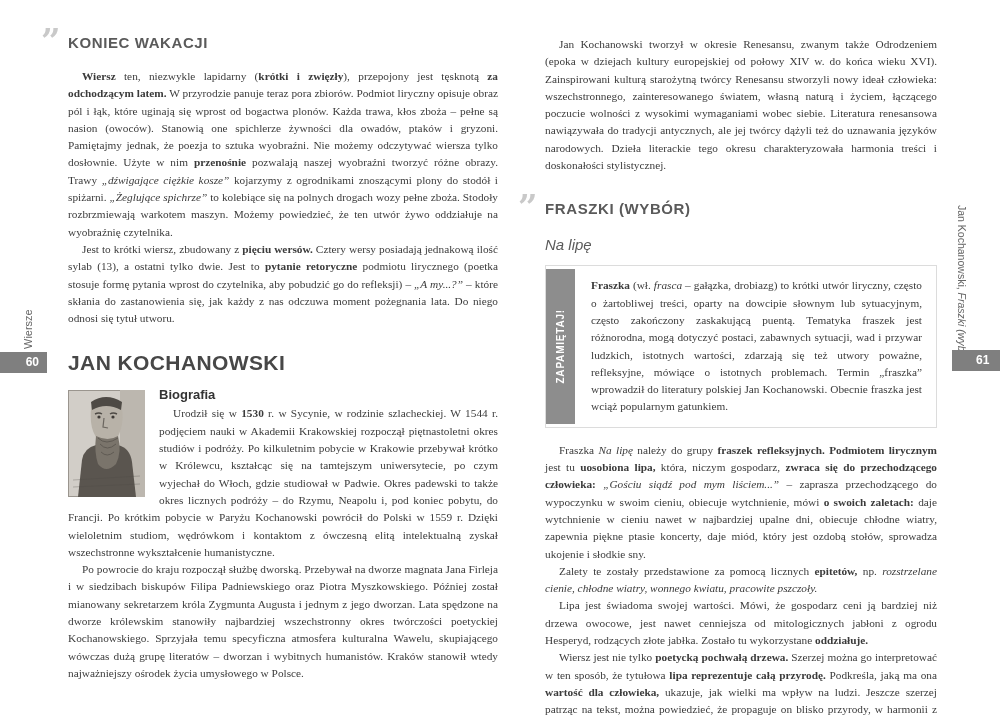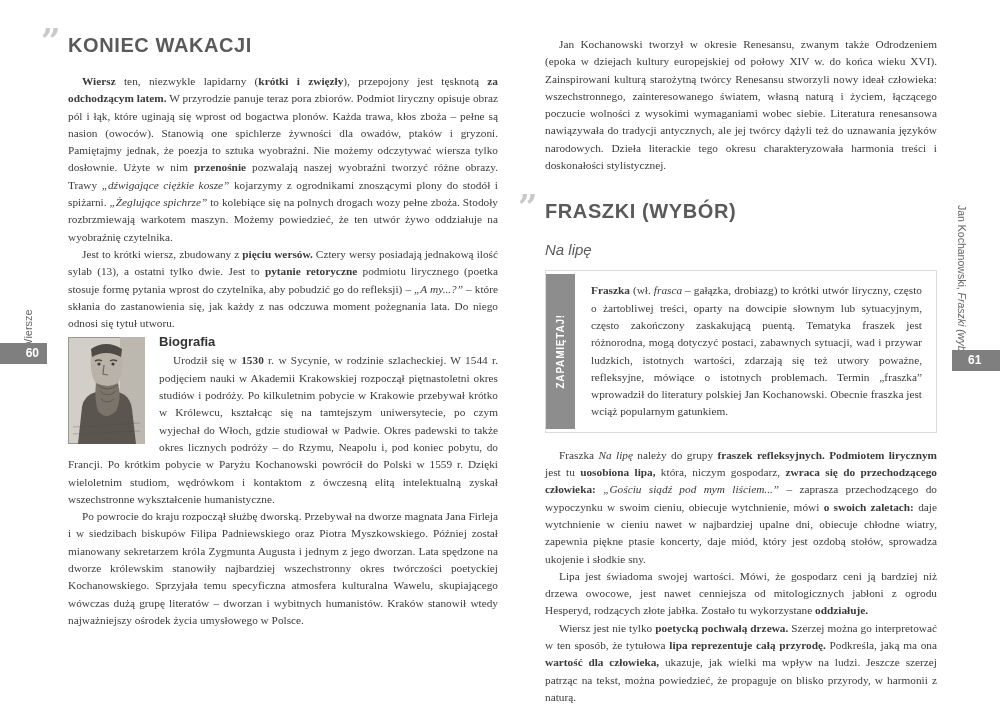--- a/index.html
+++ b/index.html
@@ -7,21 +7,21 @@
           font-family:"Liberation Sans","DejaVu Sans",sans-serif;color:#3b3b3b;}
   
   .page-left{position:absolute;left:68px;top:34px;width:430px;}
   .page-right{position:absolute;left:545px;top:36px;width:392px;}
   
   .author-heading{font-size:21px;font-weight:700;color:#474747;letter-spacing:.4px;margin:6px 0 24px 0;}
   .person-heading{font-size:21px;font-weight:700;color:#474747;letter-spacing:.4px;margin:24px 0 12px 0;}
   .section-head{position:relative;margin:0 0 16px 0;}
   .section-head .quote-glyph{position:absolute;left:-27px;top:-10px;font-size:34px;line-height:1;
        color:#c9c9c9;font-weight:700;font-family:"DejaVu Serif",serif;}
-  .section-title{font-size:20px;font-weight:700;color:#5a5a5a;letter-spacing:.6px;}
+  .section-title{font-size:15px;font-weight:700;color:#5a5a5a;letter-spacing:.6px;}
   .subtitle{font-size:15px;font-style:italic;color:#5a5a5a;margin:18px 0 10px 0;}
   .bio-heading{font-size:13px;font-weight:700;color:#333;margin:2px 0 3px 2px;}
   
   .body-p{margin:0;font-size:11.3px;line-height:17.3px;text-align:justify;text-indent:14px;color:#3b3b3b;font-family:Liberation Serif, serif;}
   .body-p + .body-p{margin-top:0;}
   
   .portrait{float:left;width:77px;height:107px;margin:3px 14px 4px 0;}
   
   .membox{position:relative;border:1px solid #dcdcdc;margin:12px 0 14px 0;padding:11px 14px 11px 45px;}
   .membox .tab{position:absolute;left:0;top:3px;bottom:3px;width:29px;background:#8d8d8d;
@@ -30,22 +30,22 @@
        font-size:10px;letter-spacing:.8px;white-space:nowrap;}
   .membox .body-p{text-indent:0;}
   
   .vlabel-left{position:absolute;left:22px;top:293px;height:56px;writing-mode:vertical-rl;
        transform:rotate(180deg);font-size:11px;color:#666;white-space:nowrap;}
   .vlabel-right{position:absolute;left:956px;top:205px;writing-mode:vertical-rl;
        font-size:10.5px;color:#666;white-space:nowrap;}
   .vlabel-right .it{font-style:italic;}
   .pagenum{position:absolute;height:21px;background:#7f7f7f;color:#fff;font-weight:700;
        font-size:12px;line-height:21px;}
-  .pagenum-left{left:0;top:343px;width:47px;text-align:right;padding-right:8px;box-sizing:border-box;}
-  .pagenum-right{left:952px;top:350px;width:48px;text-align:left;padding-left:16px;box-sizing:border-box;}
+  .pagenum-left{left:0;top:352px;width:47px;text-align:right;padding-right:8px;box-sizing:border-box;}
+  .pagenum-right{left:952px;top:350px;width:48px;text-align:left;padding-left:24px;box-sizing:border-box;}
   .clear{clear:both;}
 </style>
 </head>
 <body>
 
 <div id="spread">
 
   <div class="vlabel-left">Wiersze</div>
   <div class="pagenum pagenum-left">60</div>
 
@@ -55,20 +55,21 @@
   <div class="page-left">
 
     <div class="section-head">
       <span class="quote-glyph">”</span>
       <span class="section-title">KONIEC WAKACJI</span>
     </div>
 
     <p class="body-p"><span style="font-weight: 700;">Wiersz</span> ten, niezwykle lapidarny (<span style="font-weight: 700;">krótki i zwięzły</span>), przepojony jest tęsknotą <span style="font-weight: 700;">za odchodzącym latem.</span> W przyrodzie panuje teraz pora zbiorów. Podmiot liryczny opisuje obraz pól i łąk, które uginają się wprost od bogactwa plonów. Każda trawa, kłos zboża – pełne są nasion (owoców). Stanowią one spichlerze żywności dla owadów, ptaków i gryzoni. Pamiętajmy jednak, że poezja to sztuka wyobraźni. Nie możemy odczytywać wiersza tylko dosłownie. Użyte w nim <span style="font-weight: 700;">przenośnie</span> pozwalają naszej wyobraźni tworzyć różne obrazy. Trawy <span style="font-style: italic;">„dźwigające ciężkie kosze”</span> kojarzymy z ogrodnikami znoszącymi plony do stodół i spiżarni. <span style="font-style: italic;">„Żeglujące spichrze”</span> to kolebiące się na polnych drogach wozy pełne zboża. Stodoły rozbrzmiewają warkotem maszyn. Możemy powiedzieć, że ten utwór żywo oddziałuje na wyobraźnię czytelnika.</p>
     <p class="body-p">Jest to krótki wiersz, zbudowany z <span style="font-weight: 700;">pięciu wersów.</span> Cztery wersy posiadają jednakową ilość sylab (13), a ostatni tylko dwie. Jest to <span style="font-weight: 700;">pytanie retoryczne</span> podmiotu lirycznego (poetka stosuje formę pytania wprost do czytelnika, aby pobudzić go do refleksji) – <span style="font-style: italic;">„A my...?”</span> – które skłania do zastanowienia się, jak każdy z nas odczuwa moment pożegnania lata. Do niego odnosi się tytuł utworu.</p>
 
+    <h1 class="person-heading">JAN KOCHANOWSKI</h1>
 
     <div>
       <svg class="portrait" viewBox="0 0 77 107" xmlns="http://www.w3.org/2000/svg">
         <rect x="0" y="0" width="77" height="107" fill="#d2cec8"></rect>
         <rect x="0" y="0" width="77" height="107" fill="none" stroke="#9a958e" stroke-width="2"></rect>
         <rect x="52" y="0" width="25" height="107" fill="#bcb7af"></rect>
         <path d="M10 107 L14 70 Q16 58 28 55 L50 55 Q62 58 64 72 L68 107 Z" fill="#5a554f"></path>
         <path d="M24 14 Q38 4 52 14 Q56 22 54 34 Q52 44 48 50 L30 50 Q24 42 23 32 Q22 20 24 14 Z" fill="#b8b2a8"></path>
         <path d="M23 12 Q38 2 54 12 L53 20 Q38 12 24 20 Z" fill="#4e4a45"></path>
         <path d="M28 46 Q26 62 30 74 Q38 84 48 74 Q54 62 50 46 Q40 52 28 46 Z" fill="#7a746b"></path>
@@ -100,18 +101,19 @@
     <p class="subtitle">Na lipę</p>
 
     <div class="membox">
       <div class="tab">
           <span>ZAPAMIĘTAJ!</span>
         </div>
       <p class="body-p"><span style="font-weight: 700;">Fraszka</span> (wł. <span style="font-style: italic;">frasca</span> – gałązka, drobiazg) to krótki utwór liryczny, często o żartobliwej treści, oparty na dowcipie słownym lub sytuacyjnym, często zakończony zaskakującą puentą. Tematyka fraszek jest różnorodna, mogą dotyczyć postaci, zabawnych sytuacji, wad i przywar ludzkich, istotnych wartości, zdarzają się też utwory poważne, refleksyjne, mówiące o istotnych problemach. Termin „fraszka” wprowadził do literatury polskiej Jan Kochanowski. Obecnie fraszka jest wciąż popularnym gatunkiem.</p>
     </div>
 
     <p class="body-p">Fraszka <span style="font-style: italic;">Na lipę</span> należy do grupy <span style="font-weight: 700;">fraszek refleksyjnych. Podmiotem lirycznym</span> jest tu <span style="font-weight: 700;">uosobiona lipa,</span> która, niczym gospodarz, <span style="font-weight: 700;">zwraca się do przechodzącego człowieka:</span> <span style="font-style: italic;">„Gościu siądź pod mym liściem...”</span> – zaprasza przechodzącego do wypoczynku w swoim cieniu, obiecuje wytchnienie, mówi <span style="font-weight: 700;">o swoich zaletach:</span> daje wytchnienie w cieniu nawet w najbardziej upalne dni, obiecuje chłodne wiatry, zapewnia piękne ptasie koncerty, daje miód, który jest ozdobą stołów, sprowadza ukojenie i słodkie sny.</p>
+    <p class="body-p">Zalety te zostały przedstawione za pomocą licznych <span style="font-weight: 700;">epitetów,</span> np. <span style="font-style: italic;">rozstrzelane cienie, chłodne wiatry, wonnego kwiatu, pracowite pszczoły.</span></p>
     <p class="body-p">Lipa jest świadoma swojej wartości. Mówi, że gospodarz ceni ją bardziej niż drzewa owocowe, jest nawet cenniejsza od mitologicznych jabłoni z ogrodu Hesperyd, rodzących złote jabłka. Zostało tu wykorzystane <span style="font-weight: 700;">oddziałuje.</span></p>
     <p class="body-p">Wiersz jest nie tylko <span style="font-weight: 700;">poetycką pochwałą drzewa.</span> Szerzej można go interpretować w ten sposób, że tytułowa <span style="font-weight: 700;">lipa reprezentuje całą przyrodę.</span> Podkreśla, jaką ma ona <span style="font-weight: 700;">wartość dla człowieka,</span> ukazuje, jak wielki ma wpływ na ludzi. Jeszcze szerzej patrząc na tekst, można powiedzieć, że propaguje on  blisko przyrody, w harmonii z naturą.</p>
 
   </div>
 
 </div>
 
 </body></html>

